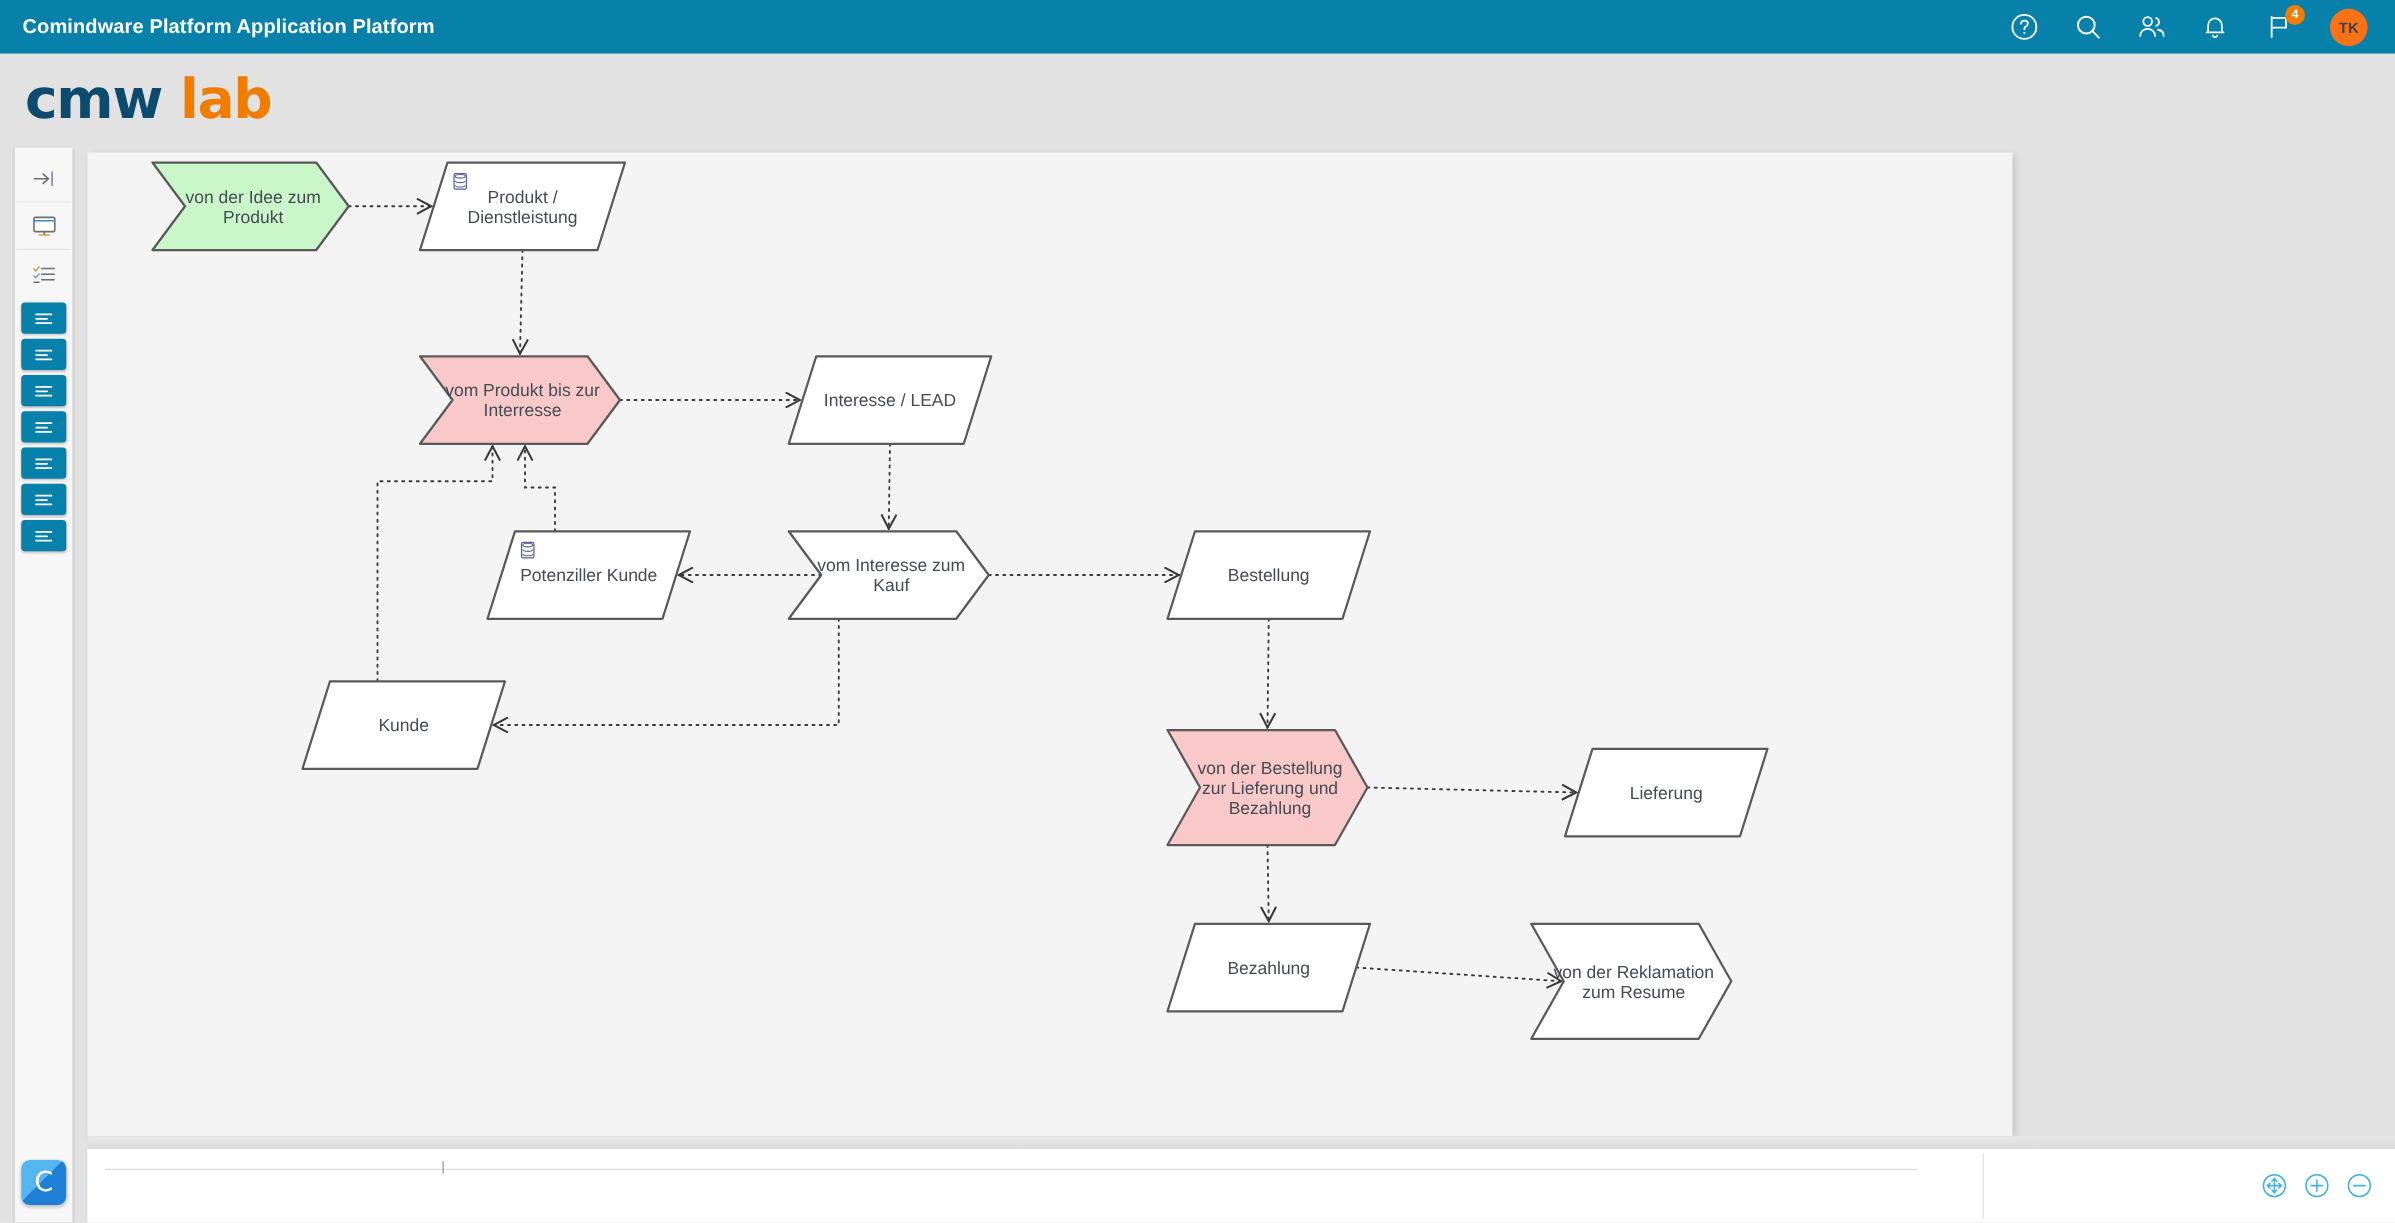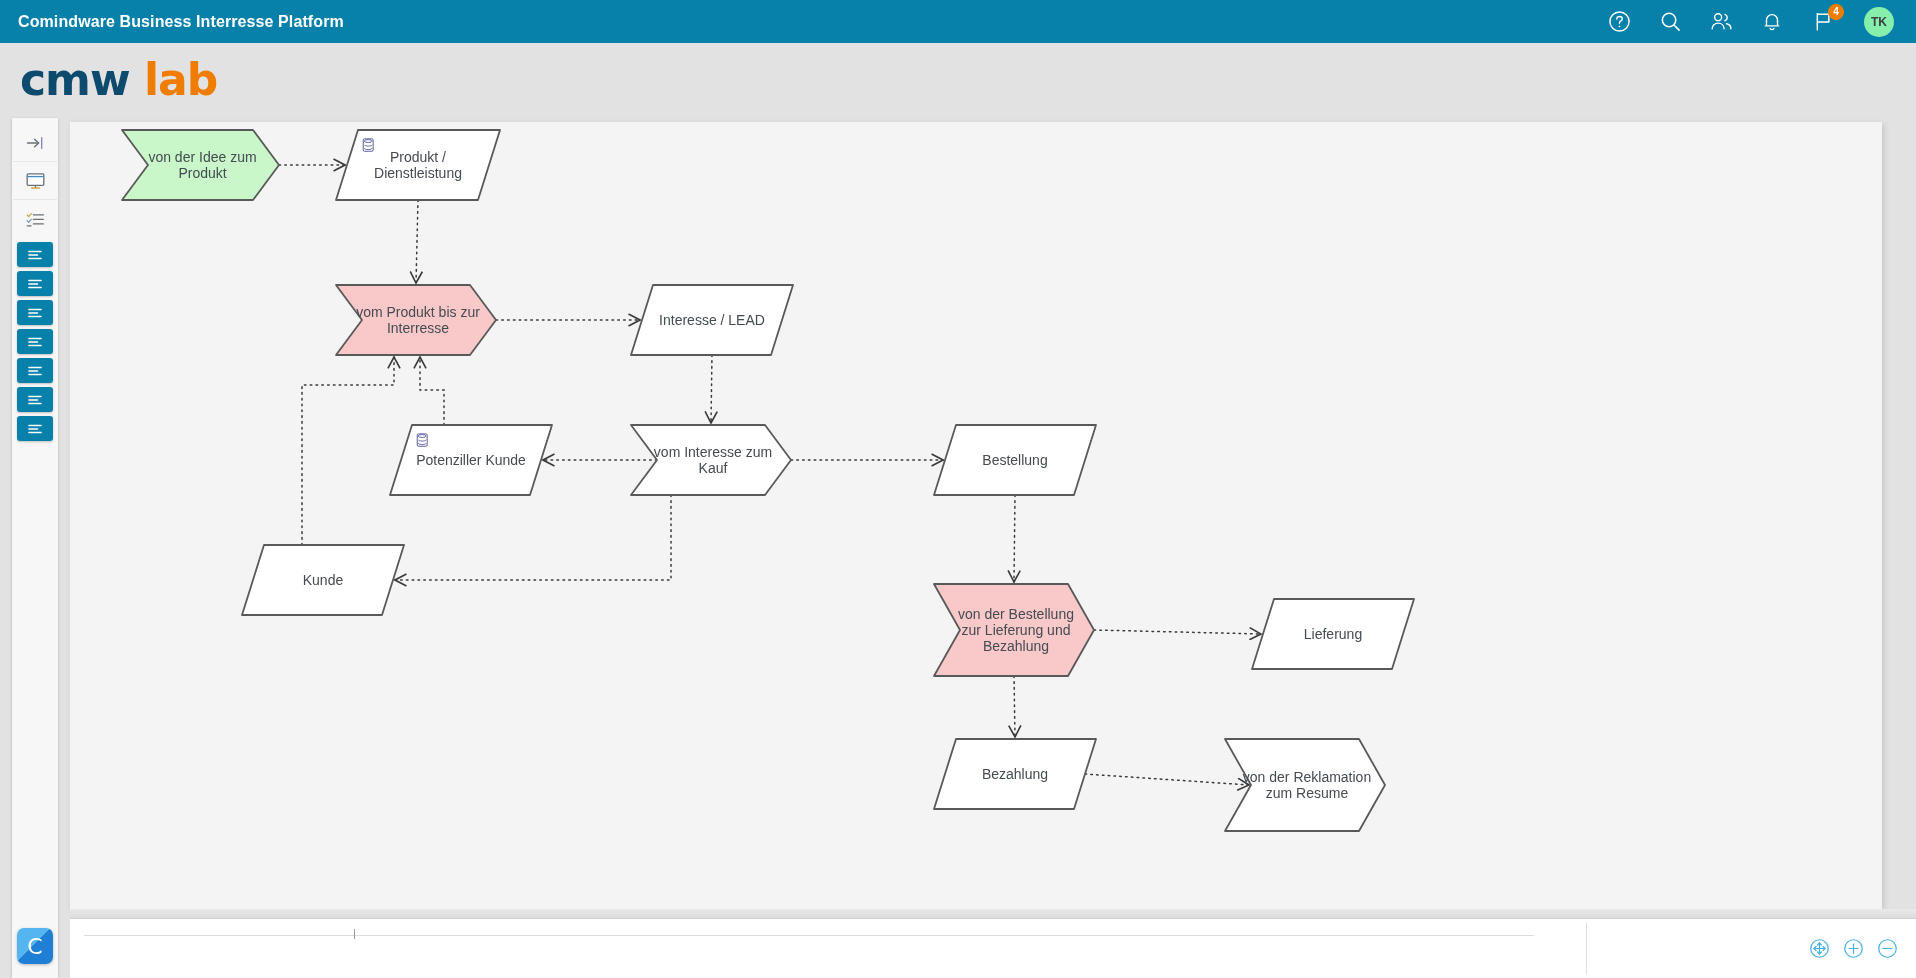--- a/index.html
+++ b/index.html
@@ -45,21 +45,21 @@
     color: #fff;
     border-radius: 50%;
     min-width: 16px; height: 16px;
     font-size: 10px; font-weight: bold;
     display: flex; align-items: center; justify-content: center;
     padding: 0 3px;
   }
   #avatar {
     width: 30px; height: 30px;
     border-radius: 50%;
-    background: #86efac;
+    background: #f97316;
     color: #3d4145;
     font-size: 12px; font-weight: bold;
     display: flex; align-items: center; justify-content: center;
     cursor: pointer;
     margin-left: 3px;
   }
 
   
   #logobar {
     position: absolute; top: 43px; left: 0;
@@ -118,21 +118,21 @@
     display: flex; align-items: center; justify-content: center;
     cursor: pointer;
     box-shadow: 0 1px 3px rgba(0,0,0,.25);
     font-family: "DejaVu Sans", sans-serif;
   }
 
   
   #canvas-wrap {
     position: absolute;
     left: 70px; top: 122px;
-    width: 1812px; height: 787px;
+    width: 1540px; height: 787px;
     background: #f4f4f4;
     box-shadow: 2px 2px 6px rgba(0,0,0,.13);
   }
   #canvas-svg { display: block; width: 1620px; height: 787px; }
 
   .node-label {
     font-family: "Liberation Sans", sans-serif;
     font-size: 14px;
     fill: #444b52;
   }
@@ -179,21 +179,21 @@
     position: absolute;
     left: 70px; top: 909px;
     width: 1846px; height: 9px;
     background: linear-gradient(#e9e9e9,#dcdcdc);
   }
 </style>
 </head>
 <body>
 
 <div id="topbar">
-  <div id="app-title">Comindware Business Interresse Platform</div>
+  <div id="app-title">Comindware Platform Application Platform</div>
 
   <div id="topbar-actions">
 
     <div class="tb-icon">
       <svg width="23" height="23" viewBox="0 0 24 24" fill="none" stroke="#fff" stroke-width="1.5">
         <circle cx="12" cy="12" r="10"></circle>
         <path d="M9.2 9.3c0-1.6 1.3-2.6 2.9-2.6 1.6 0 2.8 1 2.8 2.4 0 1.3-.8 1.9-1.8 2.5-.8.5-1.1 1-1.1 1.9v.4" stroke-linecap="round"></path>
         <circle cx="12" cy="17.2" r=".9" fill="#fff" stroke="none"></circle>
       </svg>
     </div>

